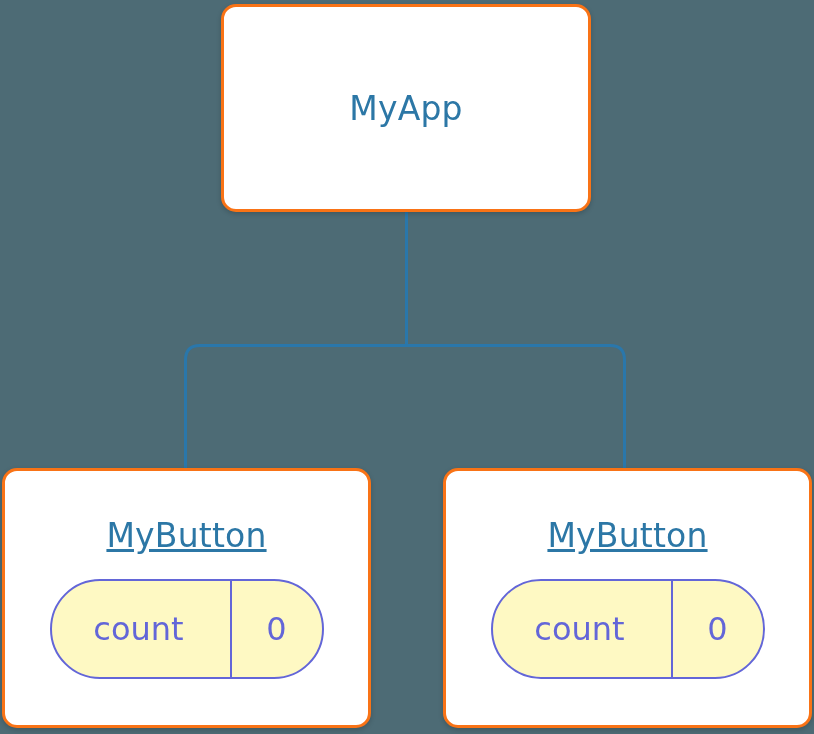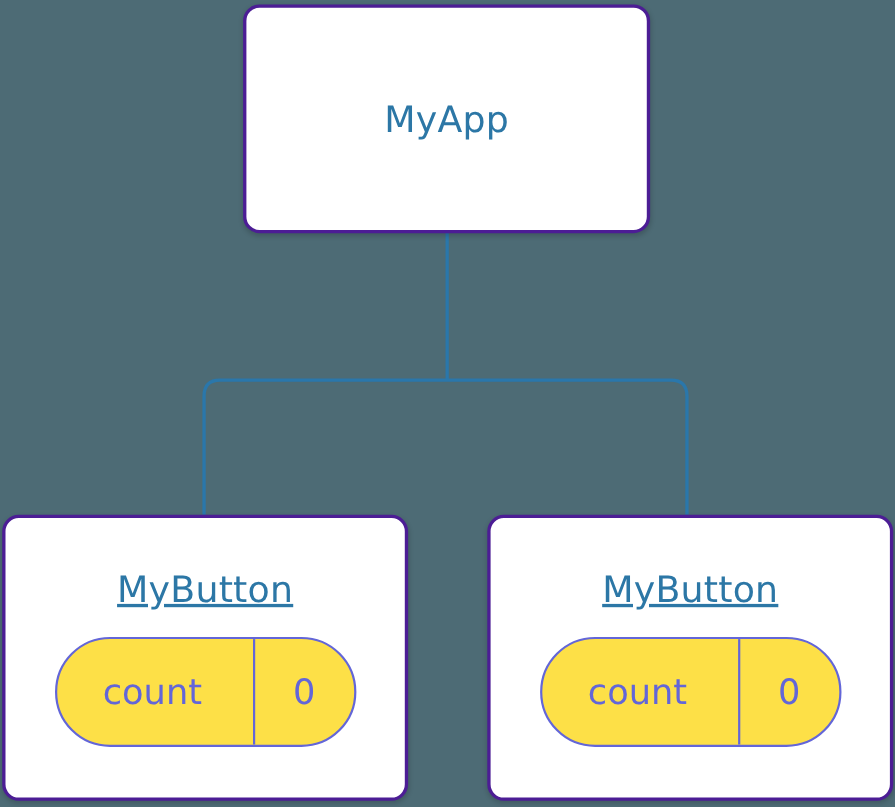--- a/index.html
+++ b/index.html
@@ -28,21 +28,21 @@
     width: 814px;
     height: 734px;
     pointer-events: none;
   }
 
   
   .node {
     position: absolute;
     box-sizing: border-box;
     background: #ffffff;
-    border: 3px solid #4c1d95;
+    border: 3px solid #f97316;
     border-radius: 15px;
     display: flex;
     flex-direction: column;
     align-items: center;
     box-shadow: 0 2px 5px rgba(0,0,0,0.18);
   }
   .node-title {
     color: #2c77a6;
     font-size: 33px;
     font-weight: 400;
@@ -78,21 +78,21 @@
 
   
   .prop-pill {
     margin-top: 27px;
     height: 100px;
     box-sizing: border-box;
     border: 2px solid #6366d8;
     border-radius: 50px;
     display: flex;
     align-items: stretch;
-    background: #fde047;
+    background: #fef9c3;
     overflow: hidden;
   }
   .prop-key, .prop-val {
     display: flex;
     align-items: center;
     justify-content: center;
     color: #6366d8;
     font-size: 32px;
     line-height: 1;
     white-space: nowrap;

